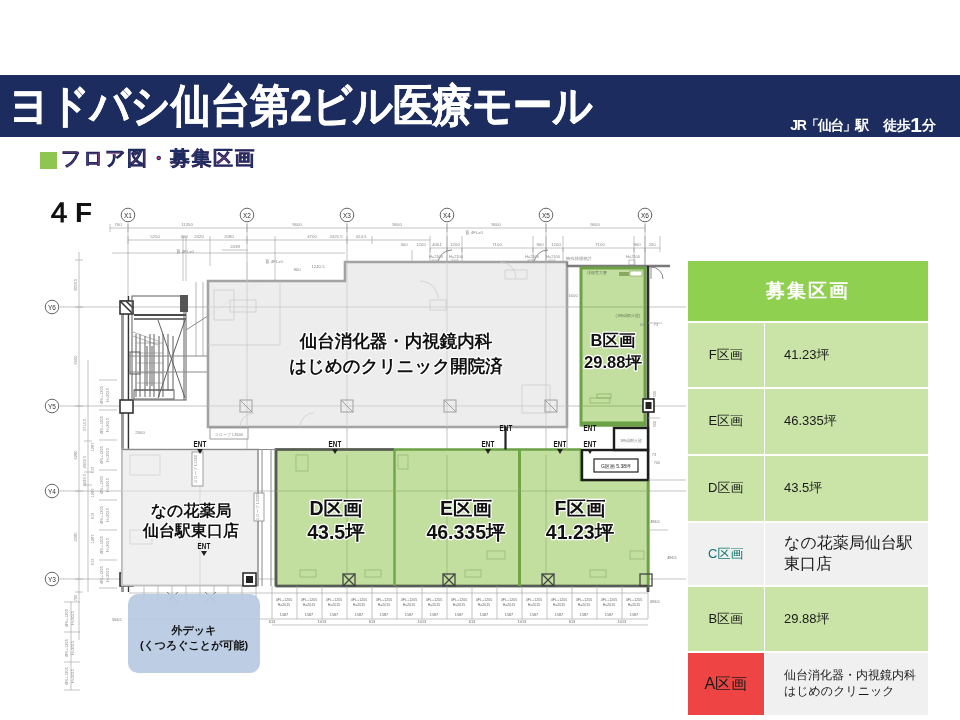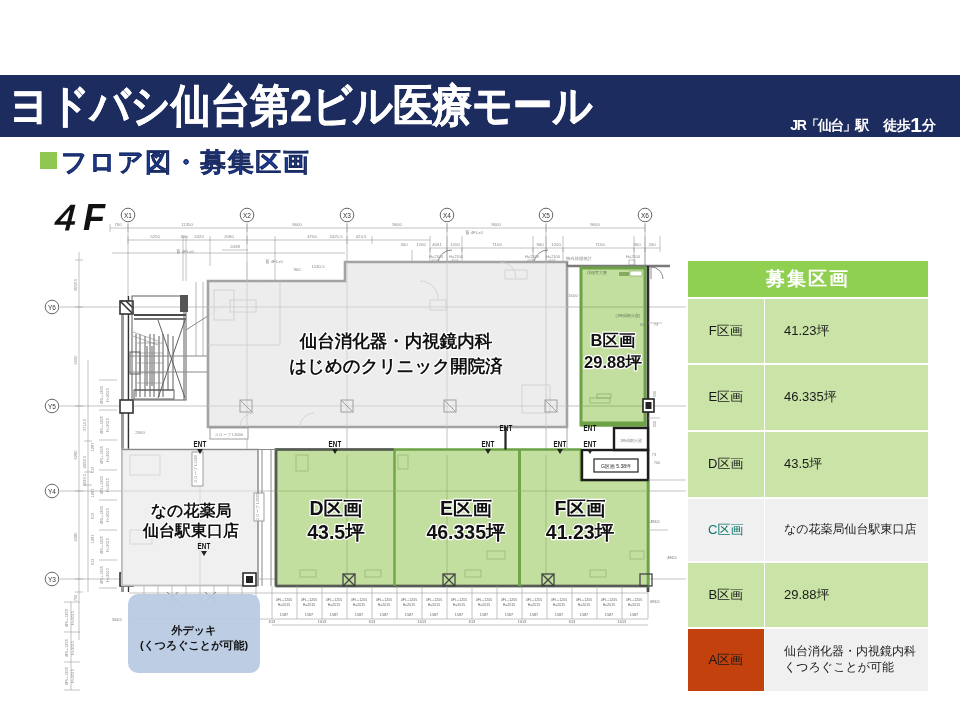--- a/index.html
+++ b/index.html
@@ -11,23 +11,23 @@
 <body>
 
 <div class="abs" style="left:0;top:75px;width:960px;height:62px;background:#1c2c5e;"></div>
 
 <div class="abs" style="left:9px;top:76px;color:#fff;font-size:45px;font-weight:bold;letter-spacing:0px;transform:scaleX(0.88);transform-origin:0 0;-webkit-text-stroke:0.5px #fff;white-space:nowrap;">ヨドバシ仙台第2ビル医療モール</div>
 
 <div class="abs" style="right:24px;top:113px;color:#fff;font-size:14px;font-weight:bold;white-space:nowrap;"><span style="letter-spacing:-1.5px;">JR「仙台」駅</span>&nbsp;&nbsp;&nbsp;&nbsp;<span style="letter-spacing:-0.5px;">徒歩</span><span style="font-size:21px;vertical-align:-2px;">1</span>分</div>
 
 <div class="abs" style="left:40px;top:152px;width:17px;height:17px;background:#8ec651;"></div>
 
-<div class="abs" style="left:61px;top:145px;color:#1d4ed8;font-size:26px;font-weight:bold;letter-spacing:1.5px;-webkit-text-stroke:0.5px #1c2c5e;">フロア図・募集区画</div>
-
-<div class="abs" style="left:45px;top:194px;color:#111;font-size:36px;font-weight:bold;letter-spacing:2px;font-style:italic;">４F</div>
+<div class="abs" style="left:61px;top:145px;color:#ec4899;font-size:20px;font-weight:bold;letter-spacing:1.5px;-webkit-text-stroke:0.5px #1c2c5e;">フロア図・募集区画</div>
+
+<div class="abs" style="left:45px;top:194px;color:#111;font-size:28px;font-weight:bold;letter-spacing:2px;">４F</div>
 
 <svg class="abs" style="left:0;top:0;" width="960" height="720" viewBox="0 0 960 720">
   <defs>
     <style>
       .thin{stroke:#9a9a9a;stroke-width:0.6;fill:none;}
       .med{stroke:#8a8a8a;stroke-width:1;fill:none;}
       .wall{stroke:#555;stroke-width:2;fill:none;}
       .dim{fill:#888;font-size:4.3px;font-family:"Liberation Sans",sans-serif;text-anchor:middle;}
       .dim2{fill:#888;font-size:4px;font-family:"Liberation Sans",sans-serif;text-anchor:middle;}
       .gl{fill:#333;font-size:6.5px;font-family:"Liberation Sans",sans-serif;text-anchor:middle;}
@@ -614,21 +614,21 @@
       <line x1="216" y1="592" x2="205" y2="602"></line>
   </g>
 
   <rect x="128" y="594" width="132" height="79" rx="10" fill="#b7c9e2" fill-opacity="0.92"></rect>
   <text x="194" y="634" style="font-size:11px;font-weight:bold;fill:#111;font-family:'Liberation Sans',sans-serif;text-anchor:middle;">外デッキ</text>
   <text x="194" y="649" style="font-size:11px;font-weight:bold;fill:#111;font-family:'Liberation Sans',sans-serif;text-anchor:middle;">(くつろぐことが可能)</text>
 </svg>
 
 <div class="abs" style="left:688px;top:261px;width:240px;">
 
-  <div style="height:36px;background:#90d050;color:#fff;font-size:19px;font-weight:bold;
+  <div style="height:60px;background:#90d050;color:#fff;font-size:19px;font-weight:bold;
               display:flex;align-items:center;justify-content:center;letter-spacing:2px;margin-bottom:2px;">募集区画</div>
 
   <div style="display:flex;height:63.5px;margin-bottom:2px;">
     <div style="width:75.5px;background:#c9e4a6;display:flex;align-items:center;justify-content:center;font-size:13px;color:#1a1a1a;">F区画</div>
     <div style="width:1.5px;"></div>
     <div style="flex:1;background:#c9e4a6;display:flex;align-items:center;font-size:13px;color:#1a1a1a;padding-left:19px;">41.23坪</div>
   </div>
 
   <div style="display:flex;height:65.5px;margin-bottom:2px;">
     <div style="width:75.5px;background:#c9e4a6;display:flex;align-items:center;justify-content:center;font-size:13px;color:#1a1a1a;">E区画</div>
@@ -638,30 +638,30 @@
 
   <div style="display:flex;height:64.5px;margin-bottom:2px;">
     <div style="width:75.5px;background:#c9e4a6;display:flex;align-items:center;justify-content:center;font-size:13px;color:#1a1a1a;">D区画</div>
     <div style="width:1.5px;"></div>
     <div style="flex:1;background:#c9e4a6;display:flex;align-items:center;font-size:13px;color:#1a1a1a;padding-left:19px;">43.5坪</div>
   </div>
 
   <div style="display:flex;height:62.5px;margin-bottom:2px;">
     <div style="width:75.5px;background:#f0f0f0;display:flex;align-items:center;justify-content:center;font-size:13px;color:#0f766e;">C区画</div>
     <div style="width:1.5px;"></div>
-    <div style="flex:1;background:#f0f0f0;display:flex;align-items:center;font-size:12px;color:#1a1a1a;padding-left:19px;">なの花薬局仙台駅東口店</div>
+    <div style="flex:1;background:#f0f0f0;display:flex;align-items:center;font-size:16px;color:#1a1a1a;padding-left:19px;">なの花薬局仙台駅東口店</div>
   </div>
 
   <div style="display:flex;height:64px;margin-bottom:2px;">
     <div style="width:75.5px;background:#c9e4a6;display:flex;align-items:center;justify-content:center;font-size:13px;color:#1a1a1a;">B区画</div>
     <div style="width:1.5px;"></div>
     <div style="flex:1;background:#c9e4a6;display:flex;align-items:center;font-size:13px;color:#1a1a1a;padding-left:19px;">29.88坪</div>
   </div>
 
   <div style="display:flex;height:62px;">
-    <div style="width:75.5px;background:#c2410c;display:flex;align-items:center;justify-content:center;font-size:13px;color:#1a1a1a;">A区画</div>
+    <div style="width:75.5px;background:#ef4444;display:flex;align-items:center;justify-content:center;font-size:16px;color:#1a1a1a;">A区画</div>
     <div style="width:1.5px;"></div>
     <div style="flex:1;background:#f0f0f0;display:flex;flex-direction:column;justify-content:center;font-size:12px;color:#1a1a1a;padding-left:19px;line-height:1.3;">
       <span>仙台消化器・内視鏡内科</span>
-        <span>くつろぐことが可能</span>
+        <span>はじめのクリニック</span>
     </div>
   </div>
 </div>
 
 </body></html>

